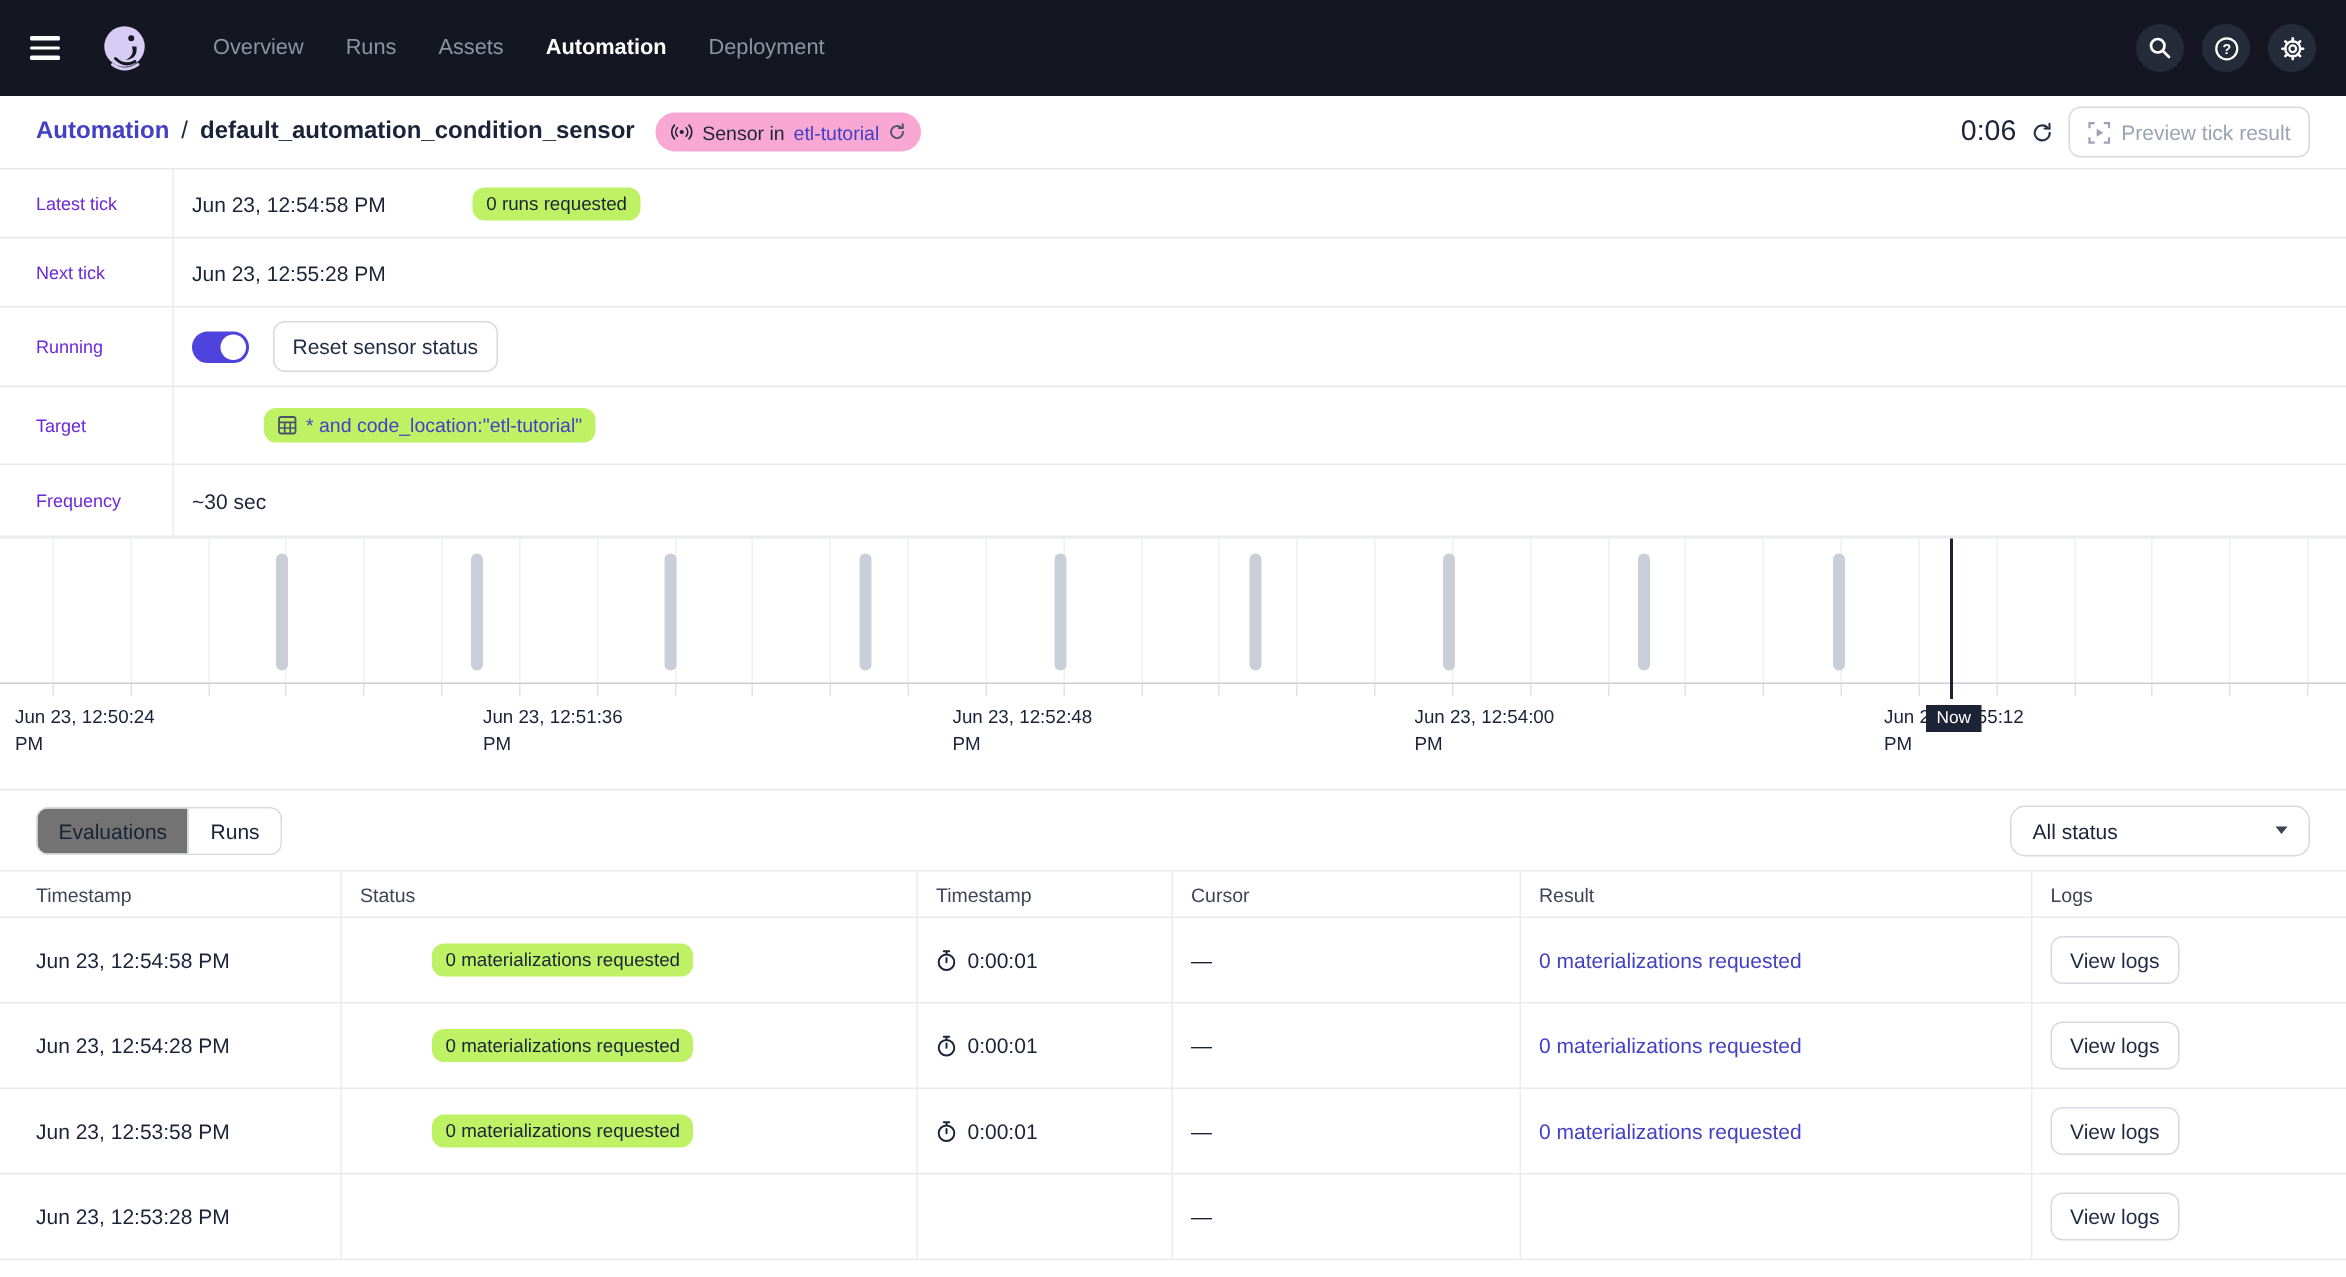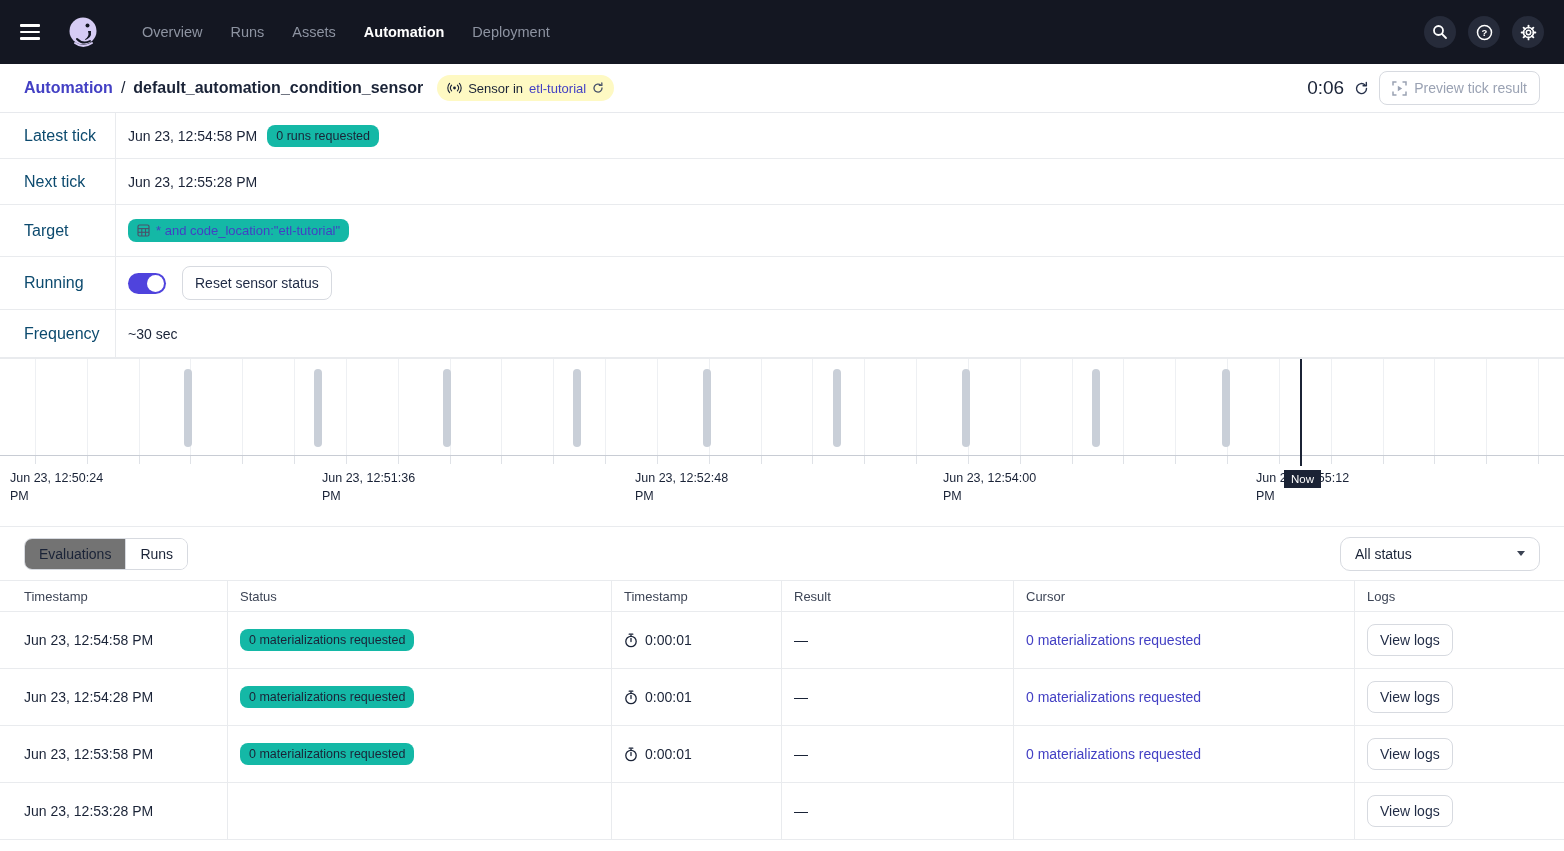--- a/index.html
+++ b/index.html
@@ -15,32 +15,32 @@
   .navlink { font-size:14.5px; color:#8d93a1; cursor:pointer; }
   .navlink.active { color:#fff; font-weight:700; }
   .nav-right { margin-left:auto; display:flex; gap:12px; align-items:center; }
   .nav-iconbtn { width:32px; height:32px; border-radius:50%; background:#262b3a; display:flex; align-items:center; justify-content:center; cursor:pointer; }
 
   
   .pagehead { height:49px; display:flex; align-items:center; padding:0 24px; border-bottom:1px solid #e7e9ed; }
   .crumb-link { color:#4340c4; font-size:16px; font-weight:600; cursor:pointer; }
   .crumb-sep { margin:0 8px; color:#1a2337; font-size:16px; }
   .crumb-name { color:#1a2337; font-size:16px; font-weight:600; }
-  .sensor-badge { margin-left:14px; height:26px; display:inline-flex; align-items:center; gap:6px; background:#fef9c3; border-radius:13px; padding:0 10px; font-size:13px; color:#1a2337; }
+  .sensor-badge { margin-left:14px; height:26px; display:inline-flex; align-items:center; gap:6px; background:#f9a8d4; border-radius:13px; padding:0 10px; font-size:13px; color:#1a2337; }
   .sensor-badge a { color:#4340c4; text-decoration:none; cursor:pointer; }
   .head-right { margin-left:auto; display:flex; align-items:center; gap:10px; }
   .countdown { font-size:19px; color:#1a2337; }
   .btn { display:inline-flex; align-items:center; gap:7px; height:34px; padding:0 12px; border:1px solid #d7dae0; border-radius:8px; background:#fff; font-size:14px; color:#1f2a44; cursor:pointer; }
   .btn.disabled { color:#9aa2b3; cursor:default; }
 
   
   .detail-row { display:flex; border-bottom:1px solid #e9ebee; }
-  .detail-label { width:116px; flex:0 0 116px; border-right:1px solid #e9ebee; display:flex; align-items:center; padding-left:24px; font-size:16px; color:#0c4a6e; }
+  .detail-label { width:116px; flex:0 0 116px; border-right:1px solid #e9ebee; display:flex; align-items:center; padding-left:24px; font-size:12px; color:#6d28d9; }
   .detail-value { flex:1; display:flex; align-items:center; padding-left:12px; font-size:14px; gap:10px; }
-  .pill { display:inline-flex; align-items:center; gap:6px; background:#14b8a6; border-radius:8px; padding:4px 9px; font-size:12.5px; color:#1a2337; white-space:nowrap; }
+  .pill { display:inline-flex; align-items:center; gap:6px; background:#bef264; border-radius:8px; padding:4px 9px; font-size:12.5px; color:#1a2337; white-space:nowrap;margin-left:48px; }
   .pill a { color:#4340c4; text-decoration:none; font-size:13px; cursor:pointer; }
   .toggle { width:38px; height:21px; border-radius:11px; background:#4f43dd; position:relative; cursor:pointer; flex:0 0 auto; }
   .toggle .knob { position:absolute; top:2px; right:2px; width:17px; height:17px; border-radius:50%; background:#fff; }
 
   
   .section-title { padding:18px 24px 16px 24px; font-size:15px; font-weight:700; color:#121c30; }
   .timeline { position:relative; height:98px; border-top:1px solid #e9ebee; border-bottom:1px solid #c8ccd4; }
   .gridline { position:absolute; top:0; bottom:0; width:1px; background:#eef0f3; }
   .tbar { position:absolute; top:10px; height:78px; width:8px; border-radius:4px; background:#c9cfd8; }
   .nowline { position:absolute; top:0; width:2px; background:#1b2335; }
@@ -172,42 +172,42 @@
       <span>Jun 23, 12:54:58 PM</span>
       <span class="pill">0 runs requested</span>
     </div>
   </div>
   <div class="detail-row" style="height:46px">
     <div class="detail-label">Next tick</div>
     <div class="detail-value">
         <span>Jun 23, 12:55:28 PM</span>
       </div>
   </div>
+  <div class="detail-row" style="height:53px">
+    <div class="detail-label">Running</div>
+    <div class="detail-value">
+      <div class="toggle">
+          <div class="knob"></div>
+        </div>
+      <button class="btn" style="margin-left:6px">Reset sensor status</button>
+    </div>
+  </div>
   <div class="detail-row" style="height:52px">
     <div class="detail-label">Target</div>
     <div class="detail-value">
       <span class="pill">
         <svg width="13" height="13" viewBox="0 0 13 13">
             <rect x="1" y="1" width="11" height="11" rx="1.5" stroke="#49536a" stroke-width="1.2" fill="none"></rect>
             <line x1="1" y1="4.6" x2="12" y2="4.6" stroke="#49536a" stroke-width="1.1"></line>
             <line x1="4.8" y1="4.6" x2="4.8" y2="12" stroke="#49536a" stroke-width="1.1"></line>
             <line x1="8.5" y1="4.6" x2="8.5" y2="12" stroke="#49536a" stroke-width="1.1"></line>
             <line x1="1" y1="8.3" x2="12" y2="8.3" stroke="#49536a" stroke-width="1.1"></line>
           </svg>
         <a>* and code_location:"etl-tutorial"</a>
       </span>
-    </div>
-  </div>
-  <div class="detail-row" style="height:53px">
-    <div class="detail-label">Running</div>
-    <div class="detail-value">
-      <div class="toggle">
-          <div class="knob"></div>
-        </div>
-      <button class="btn" style="margin-left:6px">Reset sensor status</button>
     </div>
   </div>
   <div class="detail-row" style="height:48px">
     <div class="detail-label">Frequency</div>
     <div class="detail-value">
         <span>~30 sec</span>
       </div>
   </div>
 </div>
 
@@ -306,22 +306,22 @@
     <span>All status</span>
     <span class="caret"></span>
   </div>
 </div>
 
 <div class="ticktable">
   <div class="trow thead" id="theadrow">
       <div class="tcell">Timestamp</div>
       <div class="tcell">Status</div>
       <div class="tcell">Timestamp</div>
+      <div class="tcell">Cursor</div>
       <div class="tcell">Result</div>
-      <div class="tcell">Cursor</div>
       <div class="tcell">Logs</div>
     </div>
   <div id="tbody">
       <div class="trow tbody-row">
         <div class="tcell">Jun 23, 12:54:58 PM</div>
         <div class="tcell">
           <span class="pill">0 materializations requested</span>
         </div>
         <div class="tcell">
           <span class="duration">

